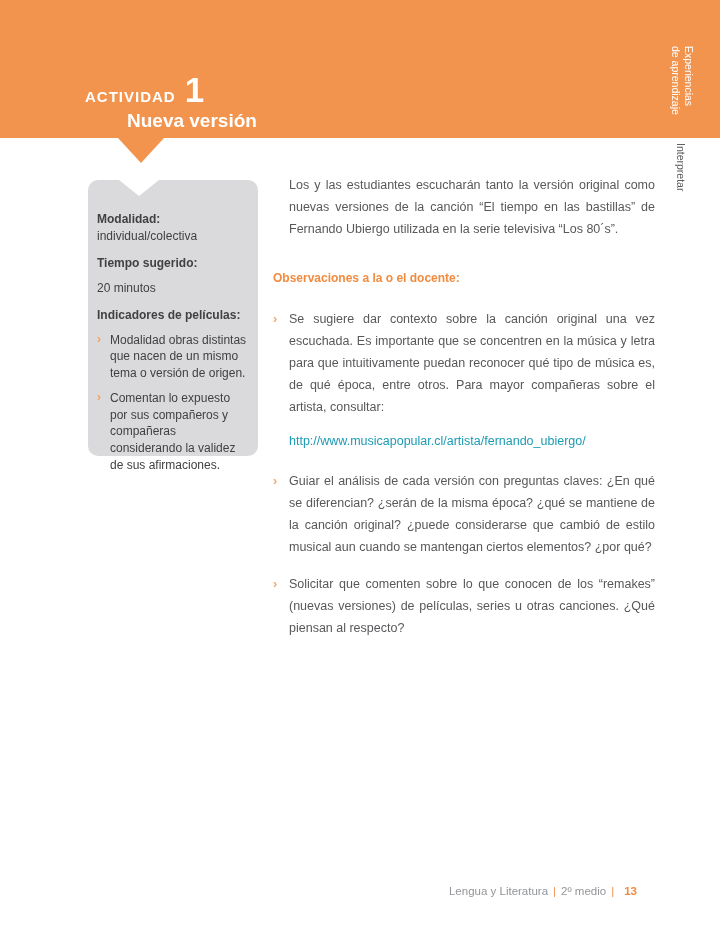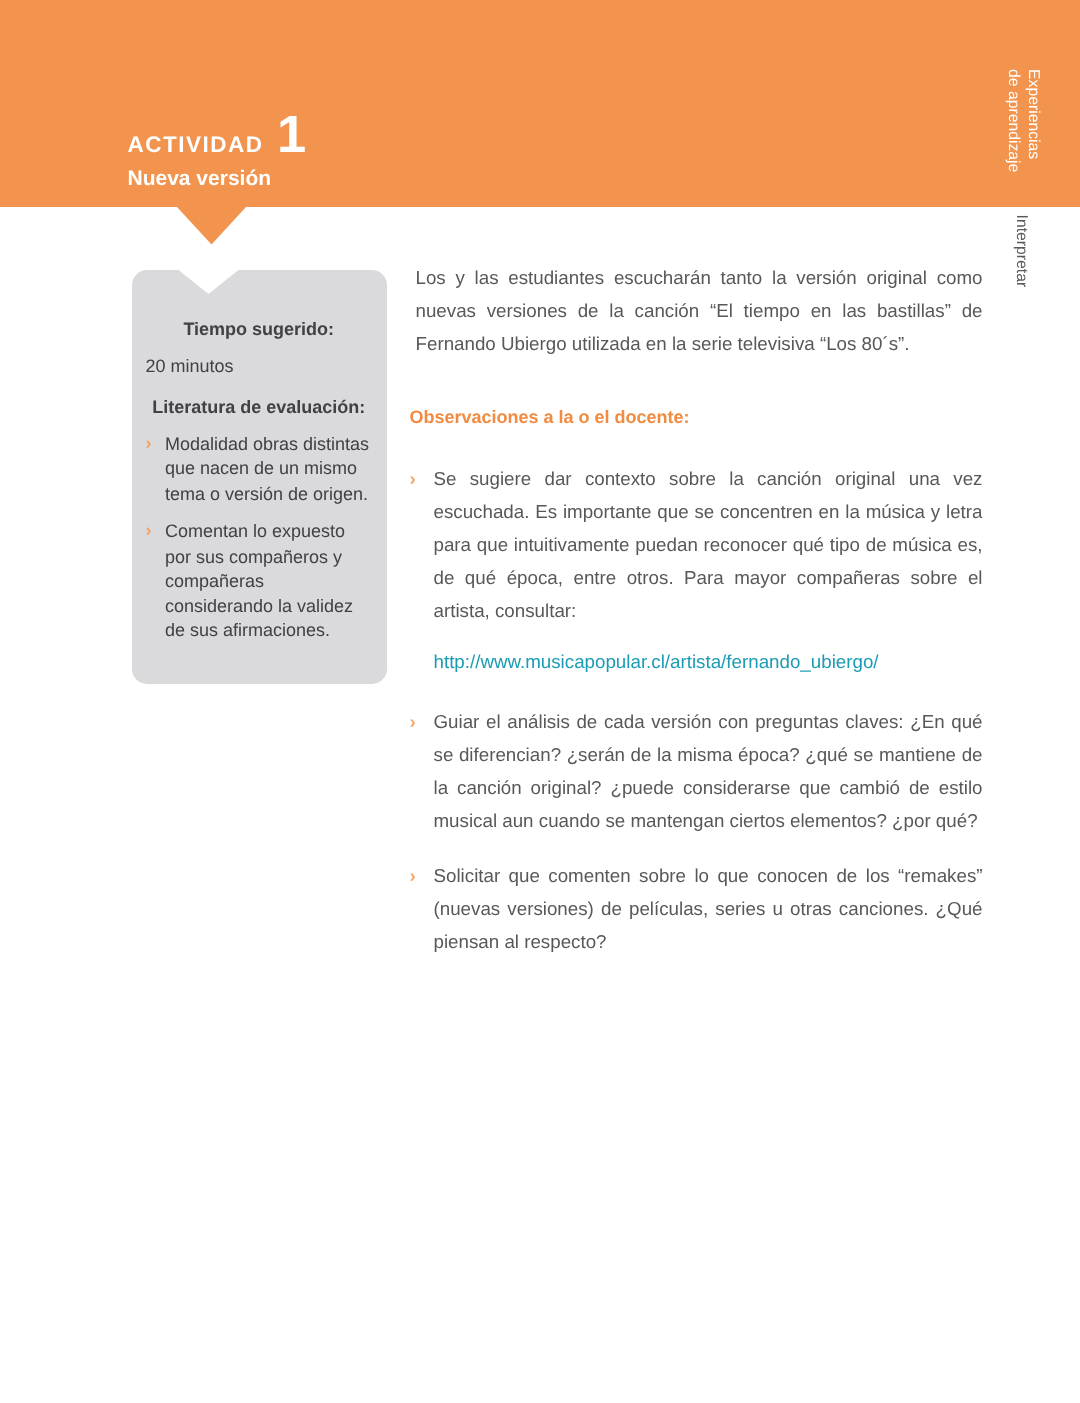--- a/index.html
+++ b/index.html
@@ -25,21 +25,21 @@
     left: 118px; top: 138px;
     width: 0; height: 0;
     border-left: 23px solid transparent;
     border-right: 23px solid transparent;
     border-top: 25px solid #F2944E;
   }
   .header-text { position: absolute; left: 85px; top: 72px; color: #fff; }
   .activity-line { display: flex; align-items: baseline; gap: 9px; }
   .activity-label { font-size: 15px; font-weight: bold; letter-spacing: 1px; }
   .activity-number { font-size: 35px; font-weight: bold; line-height: 1; }
-  .activity-title { font-size: 14px; font-weight: bold; margin-top: 3px; }
+  .activity-title { font-size: 19px; font-weight: bold; margin-top: 3px; margin-left: 42px; }
 
   
   .tab-top-text {
     position: absolute; left: 668px; top: 46px;
     writing-mode: vertical-rl;
     color: #ffffff; font-size: 10.5px; line-height: 1.3;
   }
   .tab-bottom-text {
     position: absolute; left: 675px; top: 143px;
     writing-mode: vertical-rl;
@@ -59,35 +59,35 @@
     line-height: 1.38;
   }
   .notch {
     position: absolute; top: 0; left: 31px;
     width: 0; height: 0;
     border-left: 20px solid transparent;
     border-right: 20px solid transparent;
     border-top: 16px solid #ffffff;
   }
   .sb-para { margin: 0 0 11px 0; }
-  .sb-para.tight { margin-bottom: 8px; text-align: center; }
+  .sb-para.tight { margin-bottom: 8px; }
   .sb-list { list-style: none; margin: 2px 0 0 0; padding: 0; }
   .sb-item { position: relative; padding-left: 13px; margin-bottom: 9px; }
   .sb-item .chev { position: absolute; left: 0; top: -1px; color: #F2A163; font-weight: bold; }
 
   
   .main {
     position: absolute;
     left: 273px; top: 174px;
     width: 382px;
     color: #58585B;
     font-size: 12.5px;
     line-height: 22px;
   }
-  .main p.body-para { margin: 0 0 13px 4px; text-align: justify; }
+  .main p.body-para { margin: 0 0 13px 16px; text-align: justify; }
   .obs-heading {
     color: #F28B3F;
     font-size: 12px;
     font-weight: bold;
     margin: 27px 0 19px 0;
   }
   .obs-list { list-style: none; margin: 0; padding: 0; }
   .obs-item { position: relative; padding-left: 16px; margin-bottom: 15px; text-align: justify; }
   .obs-item .chev { position: absolute; left: 0; top: 0; color: #F5A76B; font-weight: bold; }
   .obs-link {
@@ -128,28 +128,32 @@
       <div>de aprendizaje</div>
     </div>
   </div>
   <div class="band-tail"></div>
 
   <div class="tab-bottom-text">Interpretar</div>
 
   <div class="sidebar-box">
     <div class="notch"></div>
 
+    <p class="sb-para">
+      <strong>Modalidad:</strong>
+      <span>individual/colectiva</span>
+    </p>
 
     <p class="sb-para tight">
       <strong>Tiempo sugerido:</strong>
     </p>
     <p class="sb-para">20 minutos</p>
 
     <p class="sb-para tight">
-      <strong>Literatura de evaluación:</strong>
+      <strong>Indicadores de películas:</strong>
     </p>
 
     <ul class="sb-list">
       <li class="sb-item">
         <span class="chev">›</span>
         <span>Modalidad obras distintas que nacen de un mismo tema o versión de origen.</span>
       </li>
       <li class="sb-item">
         <span class="chev">›</span>
         <span>Comentan lo expuesto por sus compañeros y compañeras considerando la validez de sus afirmaciones.</span>
@@ -172,14 +176,17 @@
         <span class="chev">›</span>
         <span>Guiar el análisis de cada versión con preguntas claves: ¿En qué se diferencian? ¿serán de la misma época? ¿qué se mantiene de la canción original? ¿puede considerarse que cambió de estilo musical aun cuando se mantengan ciertos elementos? ¿por qué?</span>
       </li>
       <li class="obs-item">
         <span class="chev">›</span>
         <span>Solicitar que comenten sobre lo que conocen de los “remakes” (nuevas versiones) de películas, series u otras canciones. ¿Qué piensan al respecto?</span>
       </li>
     </ul>
   </div>
 
+  <div class="footer">
+    <span>Lengua y Literatura</span><span class="sep">|</span><span>2º medio</span><span class="sep">|</span><span class="pagenum">13</span>
+  </div>
 
 </div>
 
 </body></html>

